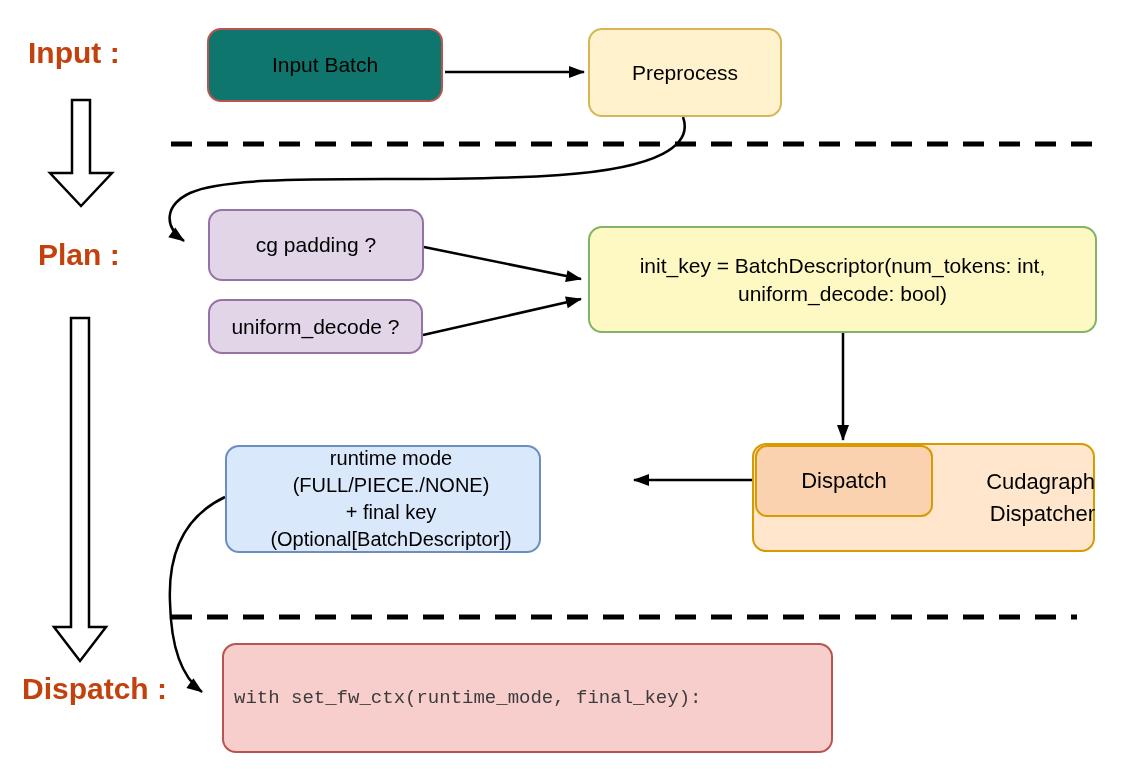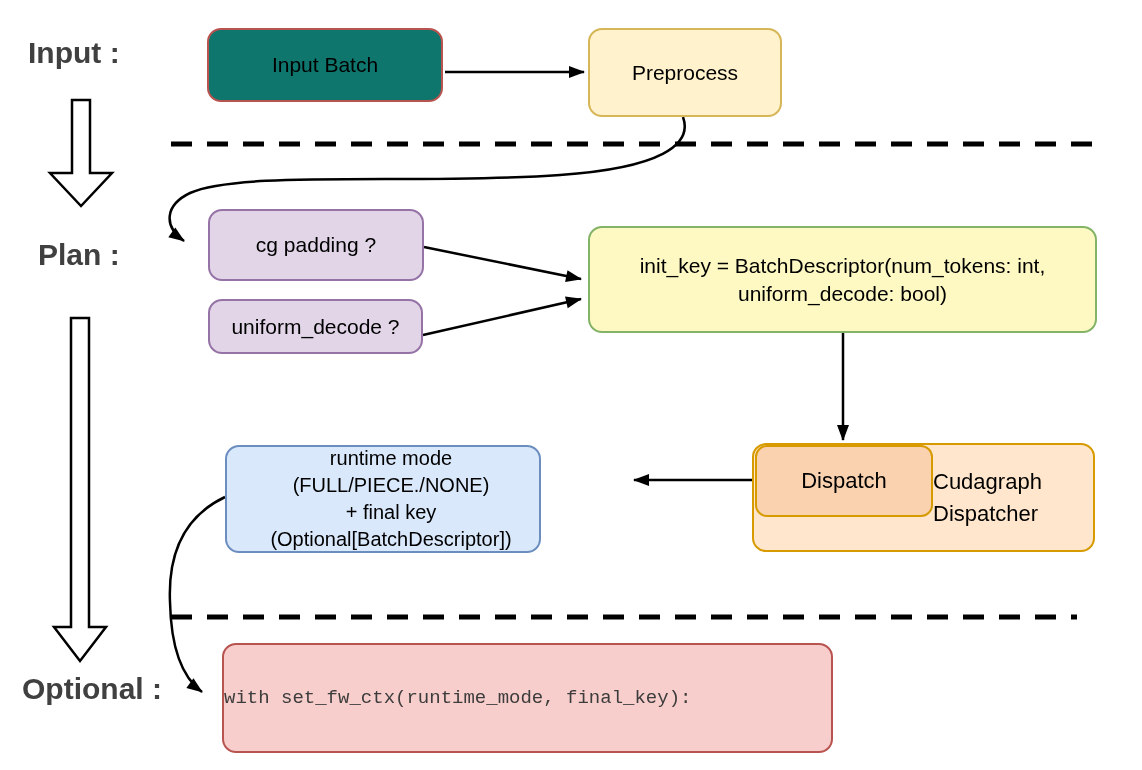--- a/index.html
+++ b/index.html
@@ -8,21 +8,21 @@
     width:1142px;height:770px;
     background:#ffffff;
     font-family:"Liberation Sans", sans-serif;
     overflow:hidden;
   }
   .edges{position:absolute;left:0;top:0;width:1142px;height:770px;}
   .stage-label{
     position:absolute;
     font-weight:bold;
     font-size:30px;
-    color:#404040;
+    color:#c2410c;
     white-space:nowrap;
   }
   .node{
     position:absolute;
     box-sizing:border-box;
     border:2px solid;
     border-radius:14px;
     display:flex;
     flex-direction:column;
     align-items:center;
@@ -34,28 +34,29 @@
   .node .ln{display:block;}
   .node-input-batch{left:207px;top:28px;width:236px;height:74px;background:#0f766e;border-color:#B85450;}
   .node-preprocess{left:588px;top:28px;width:194px;height:89px;background:#FFF2CC;border-color:#D6B656;}
   .node-cg-padding{left:208px;top:209px;width:216px;height:72px;background:#E1D5E7;border-color:#9673A6;}
   .node-uniform-decode{left:208px;top:299px;width:215px;height:55px;background:#E1D5E7;border-color:#9673A6;}
   .node-init-key{left:588px;top:226px;width:509px;height:107px;background:#fef9c3;border-color:#82B366;font-size:21px;line-height:28px;}
   .node-dispatcher{left:752px;top:443px;width:343px;height:109px;background:#FFE6CC;border-color:#D79B00;}
   .node-dispatch{left:755px;top:445px;width:178px;height:72px;background:#FAD2B0;border-color:#D79B00;font-size:22px;border-radius:12px;}
   .dispatcher-caption{
     position:absolute;left:933px;top:443px;width:162px;height:109px;
-    display:flex;flex-direction:column;align-items:flex-start;justify-content:center;
+    display:flex;flex-direction:column;align-items:flex-end;justify-content:center;
     font-size:22px;line-height:32px;color:#000;text-align:center;
   }
   .node-runtime{left:225px;top:445px;width:316px;height:108px;background:#DAE8FC;border-color:#6C8EBF;font-size:20px;line-height:27px;padding-left:16px;}
   .node-execute-code{
     left:222px;top:643px;width:611px;height:110px;
     background:#F8CECC;border-color:#B85450;
     align-items:flex-start;
+    padding-left:10px;
     font-family:"Liberation Mono", monospace;
     font-size:19px;line-height:28px;color:#3c3c3c;
     text-align:center;
   }
   .code-ln{white-space:pre;}
 </style>
 </head>
 <body>
 
 <div class="canvas">
@@ -77,21 +78,21 @@
     <path d="M 683,117 C 693,145 660,168 560,175 C 420,185 240,170 190,193 C 165,205 163,226 184,241" fill="none" stroke="#000" stroke-width="2.5" marker-end="url(#ah)"></path>
     <line x1="424" y1="247" x2="581" y2="279" stroke="#000" stroke-width="2.5" marker-end="url(#ah)"></line>
     <line x1="423" y1="335" x2="581" y2="299" stroke="#000" stroke-width="2.5" marker-end="url(#ah)"></line>
     <line x1="843" y1="333" x2="843" y2="440" stroke="#000" stroke-width="2.5" marker-end="url(#ah)"></line>
     <line x1="752" y1="480" x2="634" y2="480" stroke="#000" stroke-width="2.5" marker-end="url(#ah)"></line>
     <path d="M 225,497 C 183,517 168,556 170,602 C 171,650 183,678 202,692" fill="none" stroke="#000" stroke-width="2.5" marker-end="url(#ah)"></path>
   </svg>
 
   <div class="stage-label" style="left:28px;top:36px;">Input :</div>
   <div class="stage-label" style="left:38px;top:238px;">Plan :</div>
-  <div class="stage-label" style="left:22px;top:672px;">Optional :</div>
+  <div class="stage-label" style="left:22px;top:672px;">Dispatch :</div>
 
   <div class="node node-input-batch">
     <span class="ln">Input Batch</span>
   </div>
 
   <div class="node node-preprocess">
     <span class="ln">Preprocess</span>
   </div>
 
   <div class="node node-cg-padding">

